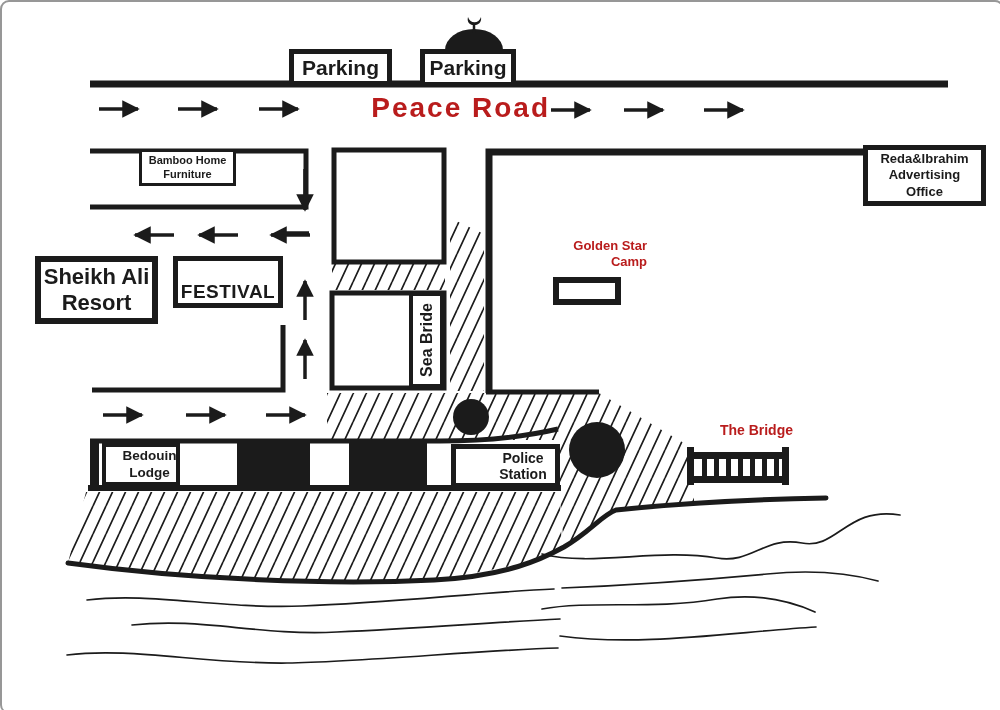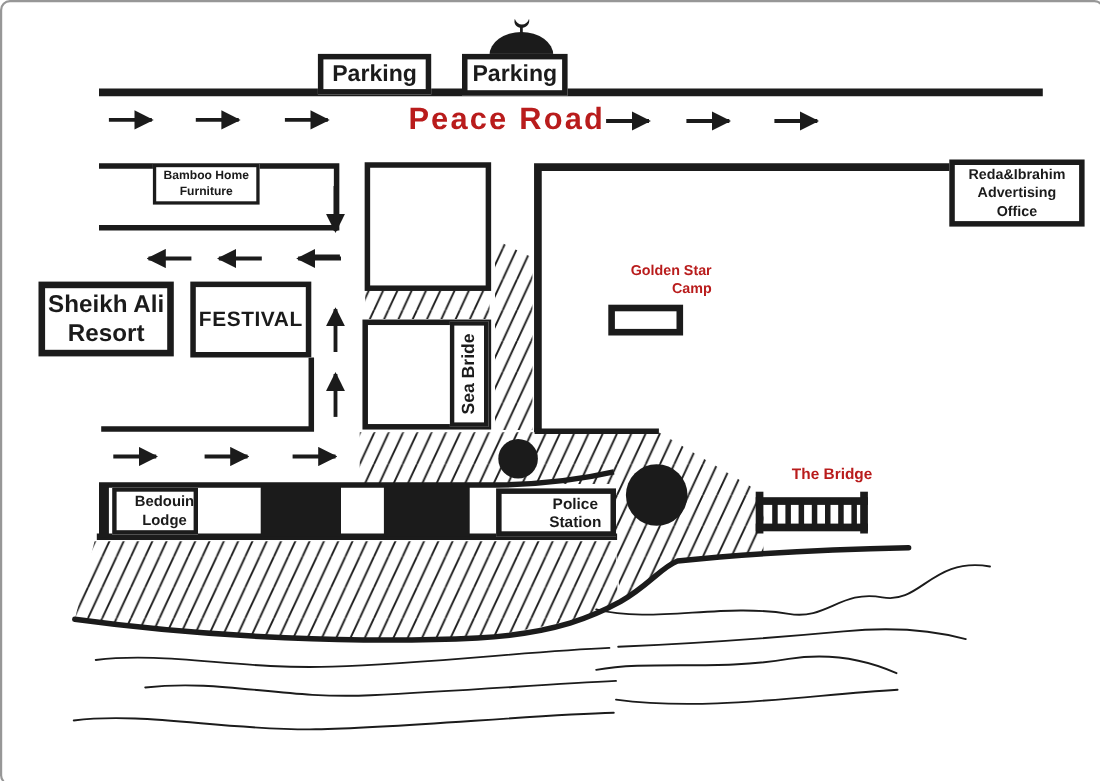--- a/index.html
+++ b/index.html
@@ -18,21 +18,21 @@
   .txt{
     position:absolute; font-weight:700; color:#b91c1c; text-align:right;
     white-space:pre-line;
   }
   
   .parking   {left:287px; top:47px;  width:103px; height:37px; font-size:21px;}
   .mosque    {left:418px; top:47px;  width:96px;  height:38px; font-size:21px;}
   .peaceroad {left:308px; top:90px;  width:240px; font-size:28px; letter-spacing:2px;}
   .bamboo    {left:137px; top:147px; width:97px;  height:37px; border-width:3px; font-size:11px; line-height:1.25;align-items:center;}
   .sheikh    {left:33px;  top:254px; width:123px; height:68px; border-width:6px; font-size:22px; line-height:26px;}
-  .festival  {left:171px; top:254px; width:110px; height:69px; font-size:19px; letter-spacing:0.5px;}
+  .festival  {left:171px; top:254px; width:110px; height:52px; font-size:19px; letter-spacing:0.5px;align-items:flex-end;}
   .seabride  {left:407px; top:290px; width:35px;  height:96px; border-width:4px; font-size:16px;}
   .seabride .lbl{transform:rotate(-90deg); white-space:nowrap;}
   .goldentxt {left:535px; top:236px; width:110px; font-size:13px; line-height:1.2;}
   .goldenbox {left:551px; top:275px; width:68px;  height:28px; border-width:6px;}
   .reda      {left:861px; top:143px; width:123px; height:61px; font-size:13px; line-height:1.25;}
   .bedouin   {left:100px; top:441px; width:78px;  height:43px; border-width:4px; font-size:13.5px; line-height:1.25;padding-left:17px;}
   .police    {left:449px; top:442px; width:109px; height:44px; font-size:14px;padding-left:35px;}
   .bridgetxt {left:681px; top:420px; width:110px; font-size:14px;}
 </style>
 </head>

